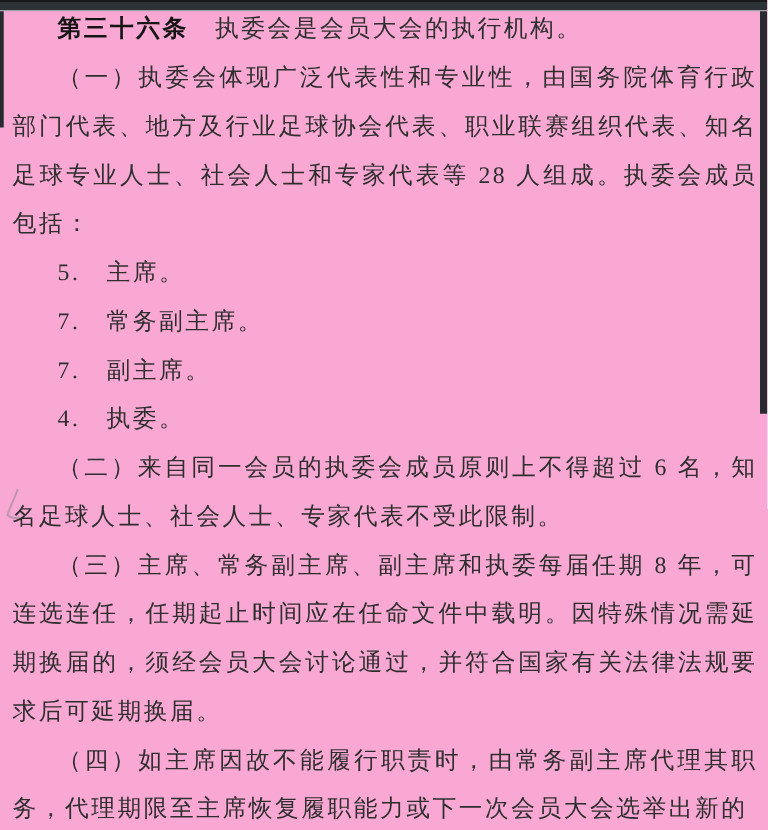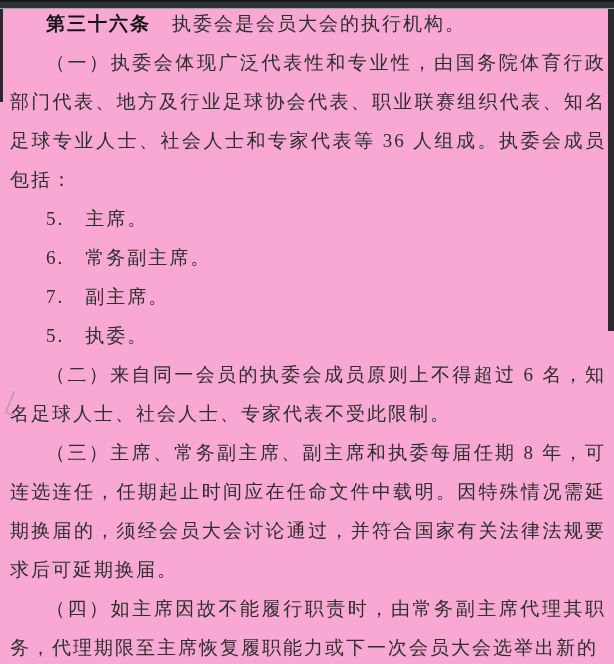--- a/index.html
+++ b/index.html
@@ -72,25 +72,25 @@
   <div class="scan-left-strip"></div>
   <div class="scan-right-strip"></div>
 
   <svg class="scan-smudge" viewBox="0 0 16 28" xmlns="http://www.w3.org/2000/svg">
     <path d="M12 2 C 9 10, 6 16, 4 22 C 6 24, 10 25, 13 24" fill="none" stroke="#8a8a8a" stroke-width="1.6" stroke-linecap="round"></path>
   </svg>
 
   <div class="content">
     <p><span class="article-number">第三十六条</span><span>　执委会是会员大会的执行机构。</span></p>
 
-    <p>（一）执委会体现广泛代表性和专业性，由国务院体育行政部门代表、地方及行业足球协会代表、职业联赛组织代表、知名足球专业人士、社会人士和专家代表等 36 人组成。执委会成员包括：</p>
+    <p>（一）执委会体现广泛代表性和专业性，由国务院体育行政部门代表、地方及行业足球协会代表、职业联赛组织代表、知名足球专业人士、社会人士和专家代表等 28 人组成。执委会成员包括：</p>
 
     <p class="member">5.　主席。</p>
-    <p class="member">6.　常务副主席。</p>
+    <p class="member">7.　常务副主席。</p>
     <p class="member">7.　副主席。</p>
-    <p class="member">5.　执委。</p>
+    <p class="member">4.　执委。</p>
 
     <p>（二）来自同一会员的执委会成员原则上不得超过 6 名，知名足球人士、社会人士、专家代表不受此限制。</p>
     <p>（三）主席、常务副主席、副主席和执委每届任期 8 年，可连选连任，任期起止时间应在任命文件中载明。因特殊情况需延期换届的，须经会员大会讨论通过，并符合国家有关法律法规要求后可延期换届。</p>
     <p>（四）如主席因故不能履行职责时，由常务副主席代理其职务，代理期限至主席恢复履职能力或下一次会员大会选举出新的</p>
   </div>
 
 </div>
 
 </body></html>

